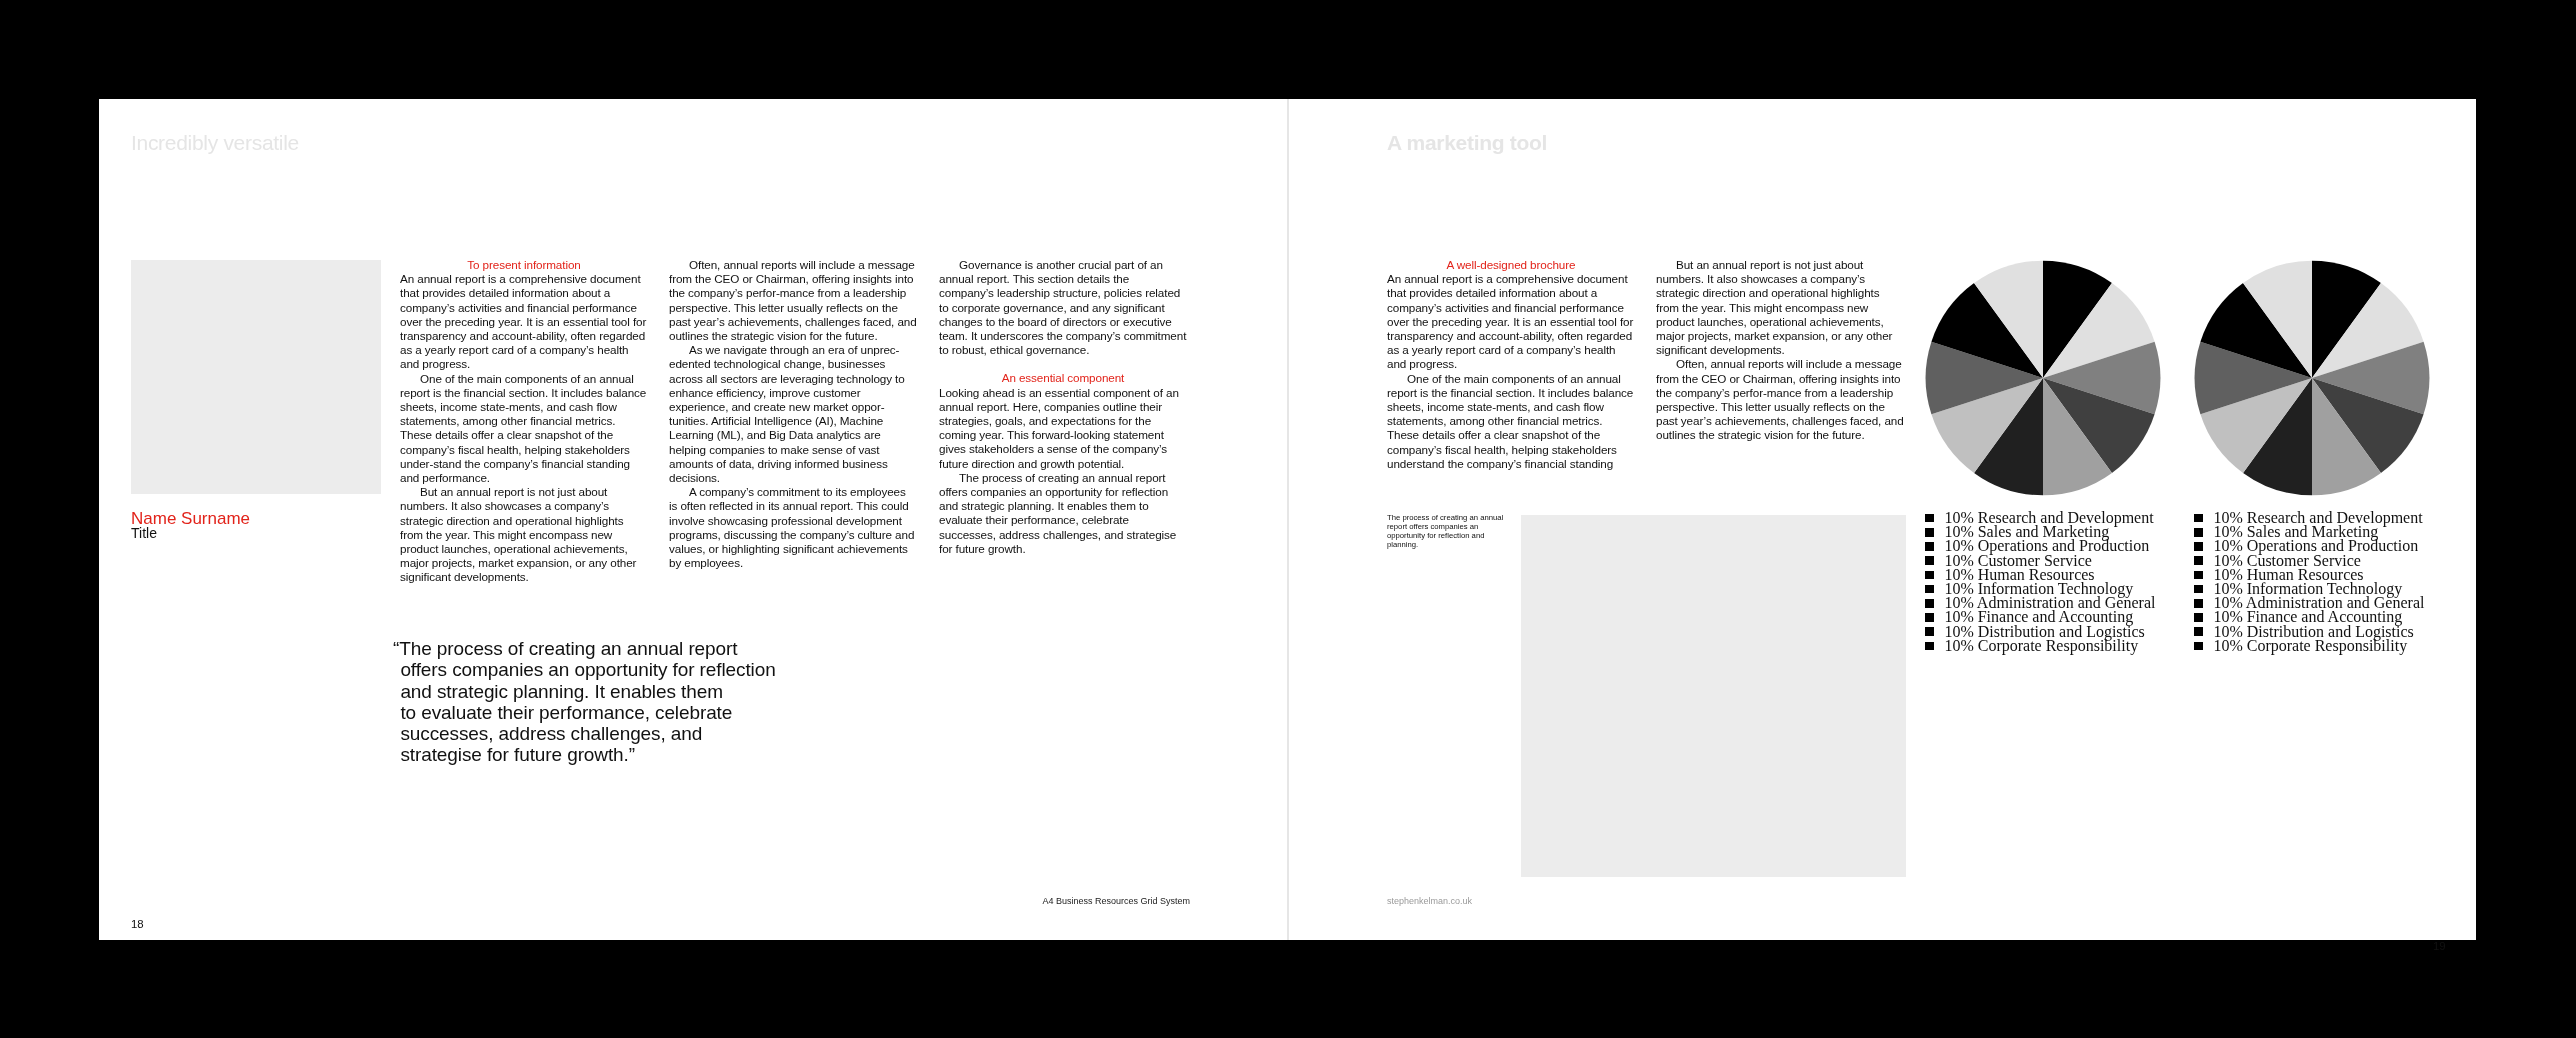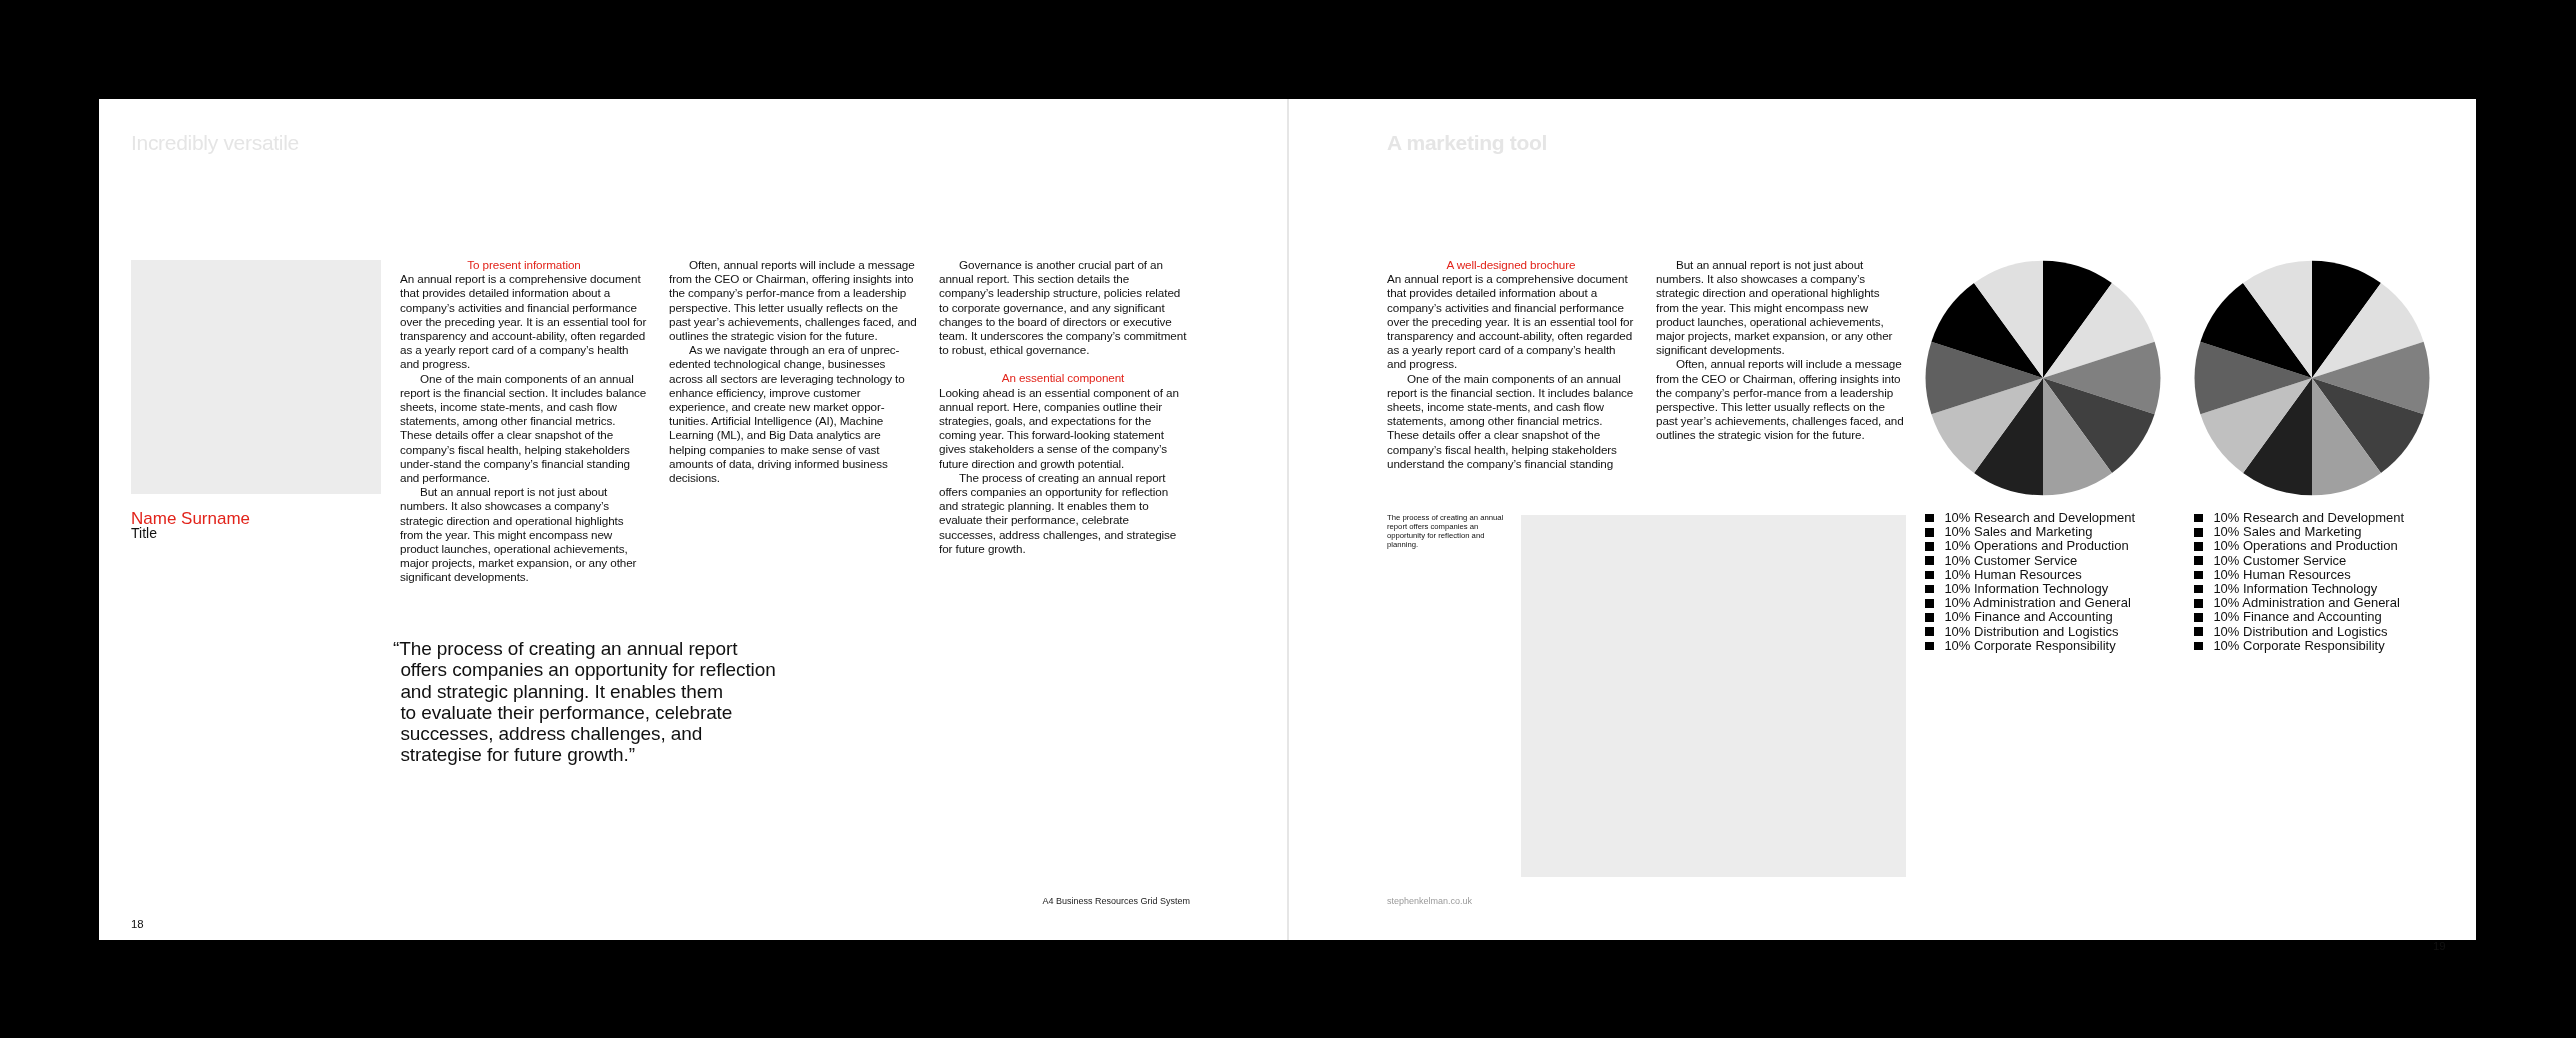--- a/index.html
+++ b/index.html
@@ -19,21 +19,21 @@
   .gap { height:14px; }
   .name { color:#e2231a; font-size:17px; line-height:14px; }
   .role { font-size:14px; line-height:14px; }
   .quote { font-size:19px; line-height:21.3px; width:416px; letter-spacing:-0.1px; }
   .quote .qline { display:block; padding-left:7.4px; }
   .quote .qline.first { padding-left:0; }
   .footer { font-size:9px; color:#222; white-space:nowrap; }
   .footer.gray { color:#9a9a9a; }
   .pagenum { font-size:11.4px; }
   .caption { font-size:7.7px; line-height:9px; width:127px; }
-  .legend { font-size:13px; line-height:14.2px; list-style:none; margin:0; padding:0; }
+  .legend { font-size:16px; line-height:14.2px; list-style:none; margin:0; padding:0;font-family:Liberation Serif, serif; }
   .legend li { display:flex; align-items:center; white-space:nowrap; }
   .legend .sw { width:8.7px; height:8.7px; background:#000; margin-right:10.7px; flex:none; }
   svg.pie { position:absolute; }
 </style>
 </head>
 <body>
 
 <div class="page left"></div>
 <div class="spine"></div>
 <div class="page right"></div>
@@ -50,20 +50,21 @@
 <div class="abs col" style="left:400px; top:258px;">
   <p class="head">To present information</p>
   <p>An annual report is a comprehensive document that provides detailed information about a company’s activities and financial performance over the preceding year. It is an essential tool for transparency and account-ability, often regarded as a yearly report card of a company’s health and progress.</p>
   <p class="indent">One of the main components of an annual report is the financial section. It includes balance sheets, income state-ments, and cash flow statements, among other financial metrics. These details offer a clear snapshot of the company’s fiscal health, helping stakeholders under-stand the company’s financial standing and performance.</p>
   <p class="indent">But an annual report is not just about numbers. It also showcases a company’s strategic direction and operational highlights from the year. This might encompass new product launches, operational achievements, major projects, market expansion, or any other significant developments.</p>
 </div>
 
 <div class="abs col" style="left:669px; top:258px;">
   <p class="indent">Often, annual reports will include a message from the CEO or Chairman, offering insights into the company’s perfor-mance from a leadership perspective. This letter usually reflects on the past year’s achievements, challenges faced, and outlines the strategic vision for the future.</p>
   <p class="indent">As we navigate through an era of unprec-edented technological change, businesses across all sectors are leveraging technology to enhance efficiency, improve customer experience, and create new market oppor-tunities. Artificial Intelligence (AI), Machine Learning (ML), and Big Data analytics are helping companies to make sense of vast amounts of data, driving informed business decisions.</p>
+  <p class="indent">A company’s commitment to its employees is often reflected in its annual report. This could involve showcasing professional development programs, discussing the company’s culture and values, or highlighting significant achievements by employees.</p>
 </div>
 
 <div class="abs col" style="left:939px; top:258px;">
   <p class="indent">Governance is another crucial part of an annual report. This section details the company’s leadership structure, policies related to corporate governance, and any significant changes to the board of directors or executive team. It underscores the company’s commitment to robust, ethical governance.</p>
   <div class="gap"></div>
   <p class="head">An essential component</p>
   <p>Looking ahead is an essential component of an annual report. Here, companies outline their strategies, goals, and expectations for the coming year. This forward-looking statement gives stakeholders a sense of the company’s future direction and growth potential.</p>
   <p class="indent">The process of creating an annual report offers companies an opportunity for reflection and strategic planning. It enables them to evaluate their performance, celebrate successes, address challenges, and strategise for future growth.</p>
 </div>
 

